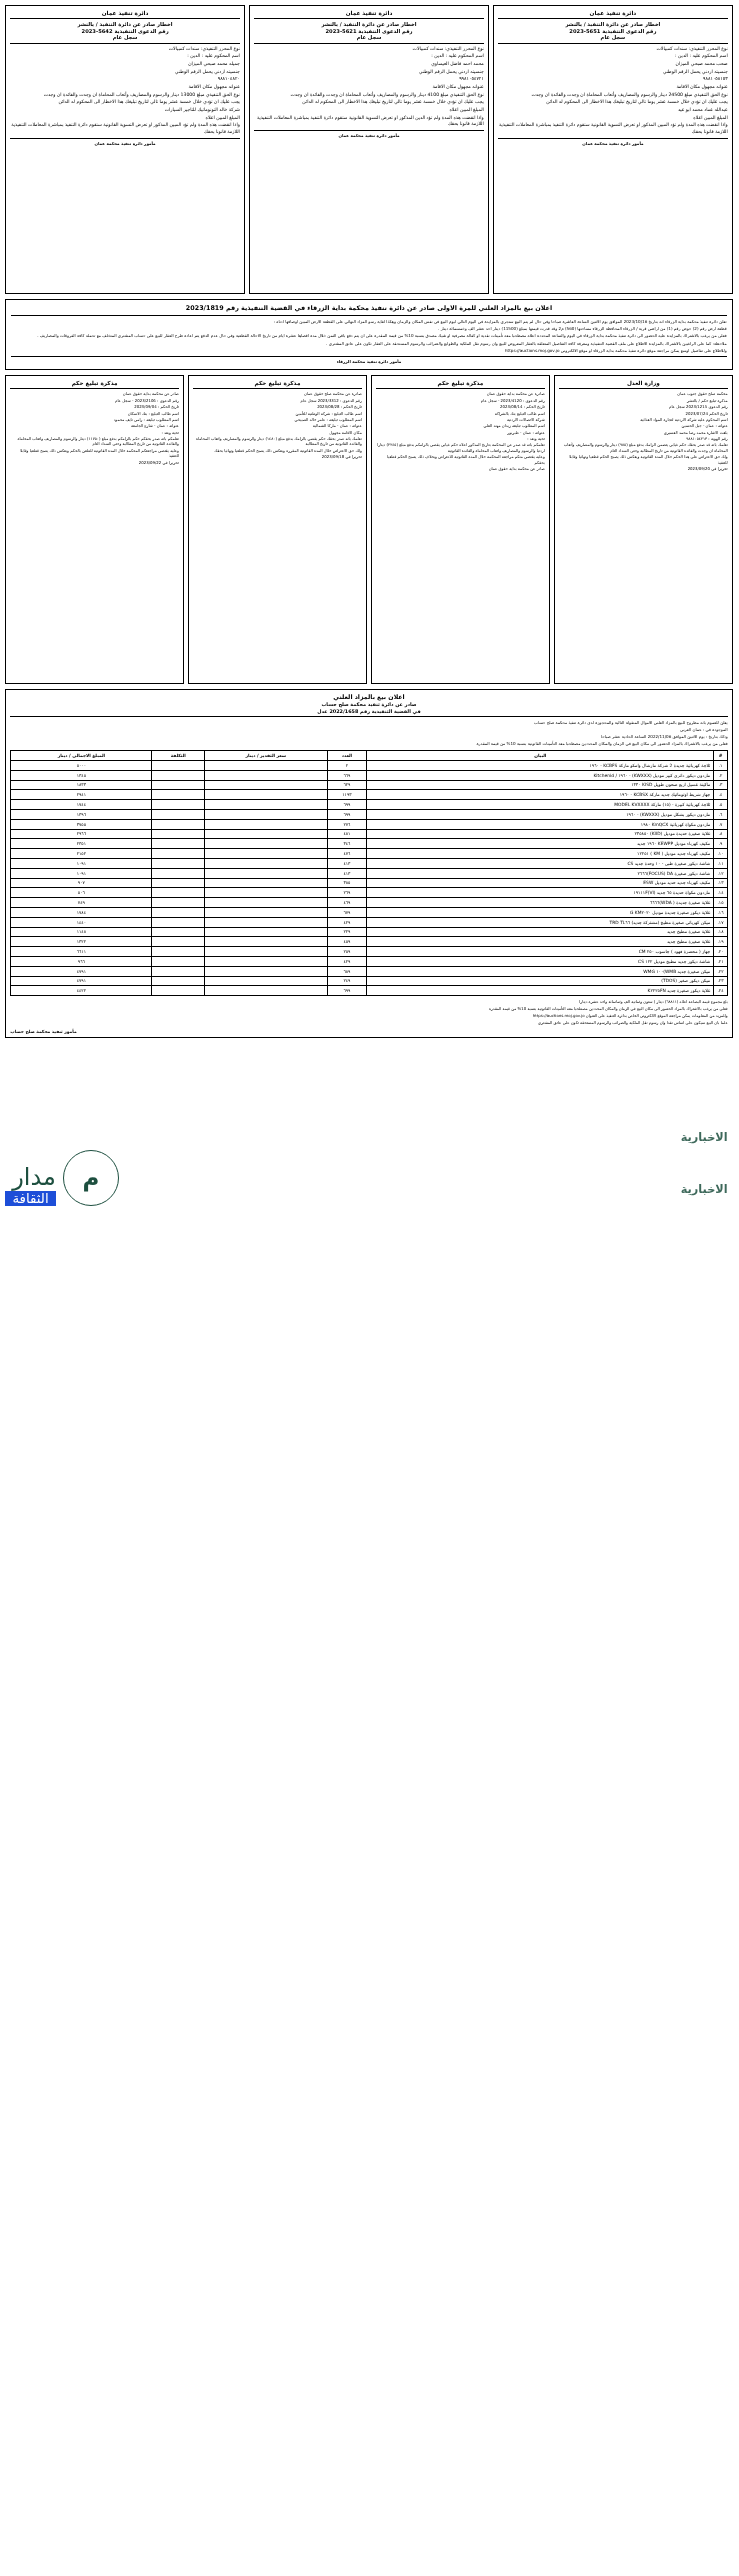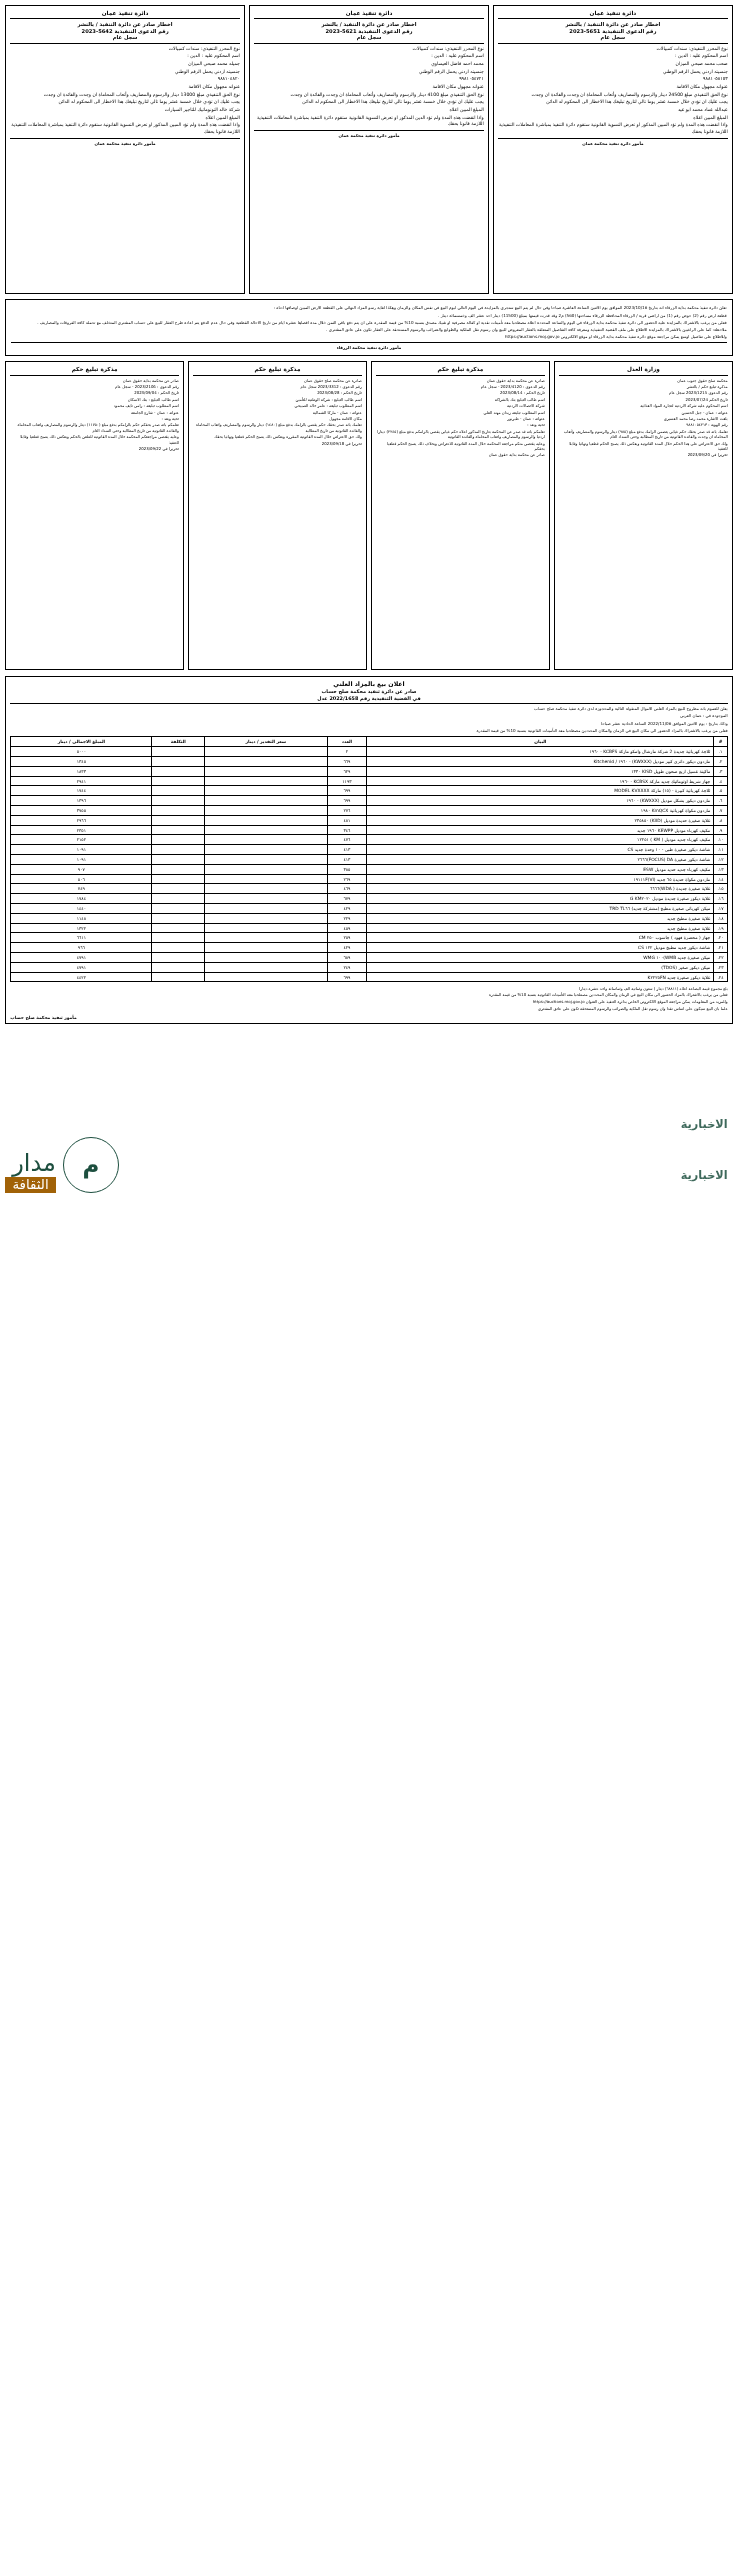--- a/index.html
+++ b/index.html
@@ -104,21 +104,21 @@
     border-radius: 50%;
     border: 1.5px solid #1d4f3f;
     display: flex; align-items: center; justify-content: center;
     color: #1d4f3f;
     font-size: 23px;
     font-weight: bold;
   }
   .brand-text { color: #1d4f3f; font-size: 24px; font-weight: normal; line-height: 1; }
   .brand-text .sub {
     display: block;
-    background: #a16207;
+    background: #1d4ed8;
     color: #fff;
     font-size: 13.4px;
     padding: 1px 7.2px;
     margin-top: 2.1px;
     text-align: center;
   }
   .akhbariah {
     position: absolute;
     right: 5.2px; bottom: 62px;
     color: #1d4f3f;
@@ -211,20 +211,21 @@
         <p>المبلغ المبين اعلاه</p>
         <p>واذا انقضت هذه المدة ولم تؤد المبين المذكور او تعرض التسوية القانونية ستقوم دائرة التنفيذ بمباشرة المعاملات التنفيذية اللازمة قانونا بحقك</p>
         <p></p>
       </div>
       <div class="line"></div>
       <div class="xsmall center b">مأمور دائرة تنفيذ محكمة عمان</div>
     </div>
   </div>
 
   <div class="wide">
+    <div class="wide-title">اعلان بيع بالمزاد العلني للمرة الاولى صادر عن دائرة تنفيذ محكمة بداية الزرقاء في القضية التنفيذية رقم 2023/1819</div>
     <p>تعلن دائرة تنفيذ محكمة بداية الزرقاء انه بتاريخ 2023/10/16 الموافق يوم الاثنين الساعة العاشرة صباحا وفي حال لم يتم البيع ستجري بالمزايدة في اليوم التالي ليوم البيع في نفس المكان والزمان وهكذا لغاية رسو المزاد النهائي على القطعة الارض المبين اوصافها ادناه :</p>
     <p>قطعة ارض رقم (2) حوض رقم (1) من اراضي قرية / الزرقاء المحافظة الزرقاء مساحتها (560) م2 وقد قدرت قيمتها بمبلغ (11500) دينار احد عشر الف وخمسمائة دينار .</p>
     <p>فعلى من يرغب بالاشتراك بالمزايدة عليه الحضور الى دائرة تنفيذ محكمة بداية الزرقاء في اليوم والساعة المحددة اعلاه مصطحبا معه تأمينات نقدية او كفالة مصرفية او شيك مصدق بنسبة 10% من قيمة المقدرة على ان يتم دفع باقي الثمن خلال مدة اقصاها عشرة ايام من تاريخ الاحالة القطعية وفي حال عدم الدفع يتم اعادة طرح العقار للبيع على حساب المشتري المتخلف مع تحمله كافة الفروقات والمصاريف .</p>
     <p>ملاحظة: كما على الراغبين بالاشتراك بالمزايدة الاطلاع على ملف القضية التنفيذية ومعرفة كافة التفاصيل المتعلقة بالعقار المعروض للبيع وان رسوم نقل الملكية والطوابع والضرائب والرسوم المستحقة على العقار تكون على عاتق المشتري .</p>
     <p>وللاطلاع على تفاصيل اوسع يمكن مراجعة موقع دائرة تنفيذ محكمة بداية الزرقاء او موقع الالكتروني https://auctions.moj.gov.jo</p>
     <div class="dline"></div>
     <div class="xsmall center b">مأمور دائرة تنفيذ محكمة الزرقاء</div>
   </div>
 
   <div class="row mid-row">

